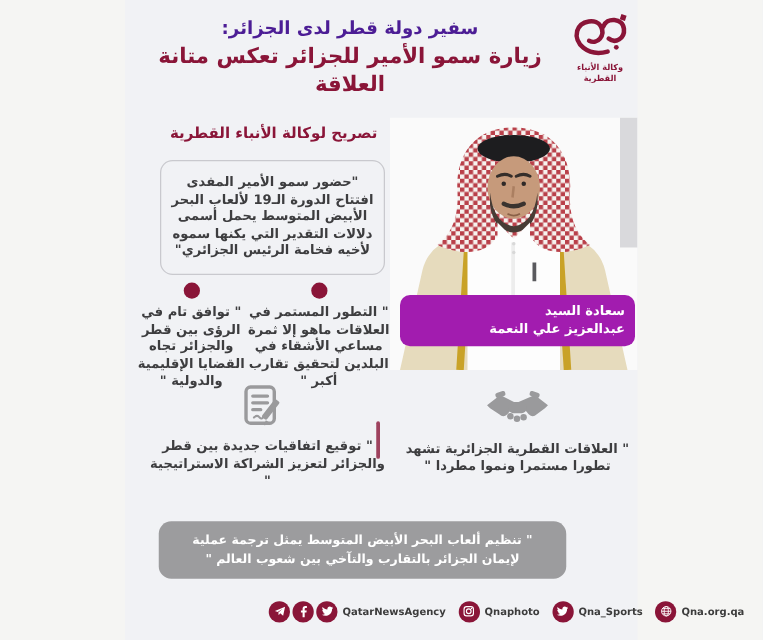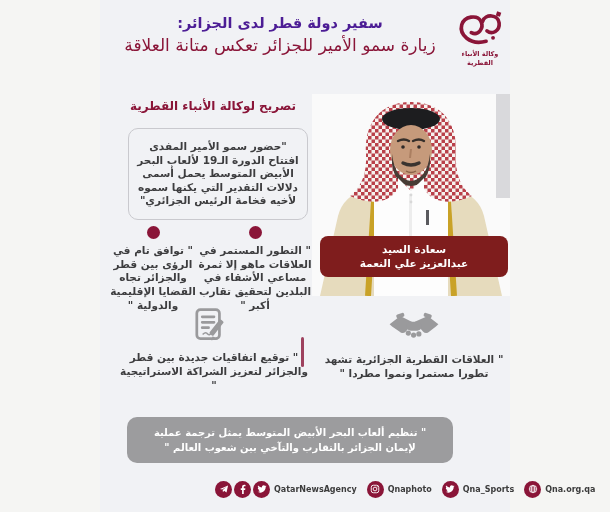--- a/index.html
+++ b/index.html
@@ -13,26 +13,26 @@
   .card{position:absolute;left:100px;top:0;width:410px;height:512px;background:#f1f2f5;}
 
   
   .logo{position:absolute;left:451px;top:10px;width:58px;text-align:center;}
   .logo .swirl{display:block;margin:0 auto;}
   .logo .logo-txt{font-size:6.5px;font-weight:bold;color:#8A1538;line-height:1.35;text-align:center;}
 
   
   .header{position:absolute;left:112px;top:15px;width:336px;text-align:center;}
   .kicker{font-size:14.5px;font-weight:bold;color:#4c1d95;margin-bottom:3px;}
-  .title{font-size:17px;font-weight:normal;color:#8A1538;line-height:1.35;}
+  .title{font-size:17px;font-weight:bold;color:#8A1538;line-height:1.35;}
 
   .section-label{position:absolute;left:130px;top:99px;width:172px;text-align:left;
     font-size:12px;font-weight:bold;color:#8A1538;direction:rtl;}
   
-  .section-label{text-align:left;}
+  .section-label{text-align:right;}
 
   
   .quote-box{position:absolute;left:128px;top:128px;width:180px;min-height:92px;
     border:1px solid #c9c9ce;border-radius:10px;background:transparent;
     display:flex;align-items:center;justify-content:center;padding:6px 8px;box-sizing:border-box;}
   .quote-box p{margin:0;font-size:10.5px;color:#3d3d3f;line-height:1.3;text-align:center;font-weight:600;}
 
   
   .dot-col{position:absolute;top:226px;text-align:center;}
   .dot-col .dot{width:13px;height:13px;border-radius:50%;background:#8A1538;margin:0 auto 5px auto;}
@@ -49,22 +49,22 @@
 
   
   .handshake-sec{position:absolute;left:318px;top:310px;width:192px;text-align:center;}
   .handshake-sec svg{display:block;margin:0 auto 4px auto;}
   .handshake-sec p{margin:0;font-size:10.5px;color:#3d3d3f;line-height:1.35;font-weight:600;}
 
   
   .photo{position:absolute;left:312px;top:94px;width:198px;height:202px;}
 
   
-  .caption{position:absolute;left:320px;top:236px;width:188px;background:#7f1d1d;border-radius:8px;
-    padding:6px 8px 7px 8px;box-sizing:border-box;text-align:center;color:#fff;}
+  .caption{position:absolute;left:320px;top:236px;width:188px;background:#a21caf;border-radius:8px;
+    padding:6px 8px 7px 8px;box-sizing:border-box;color:#fff;}
   .caption .honorific,.caption .name{font-size:10.5px;font-weight:bold;line-height:1.35;}
   .caption .role{font-size:8px;line-height:1.45;margin-top:3px;font-weight:600;}
 
   
   .banner{position:absolute;left:127px;top:417px;width:326px;min-height:46px;background:#9c9c9e;border-radius:10px;
     display:flex;align-items:center;justify-content:center;padding:5px 14px;box-sizing:border-box;}
   .banner p{margin:0;color:#fff;font-size:10px;font-weight:bold;line-height:1.55;text-align:center;}
 
   
   .footer{position:absolute;left:181px;top:479px;width:340px;height:20px;direction:ltr;

